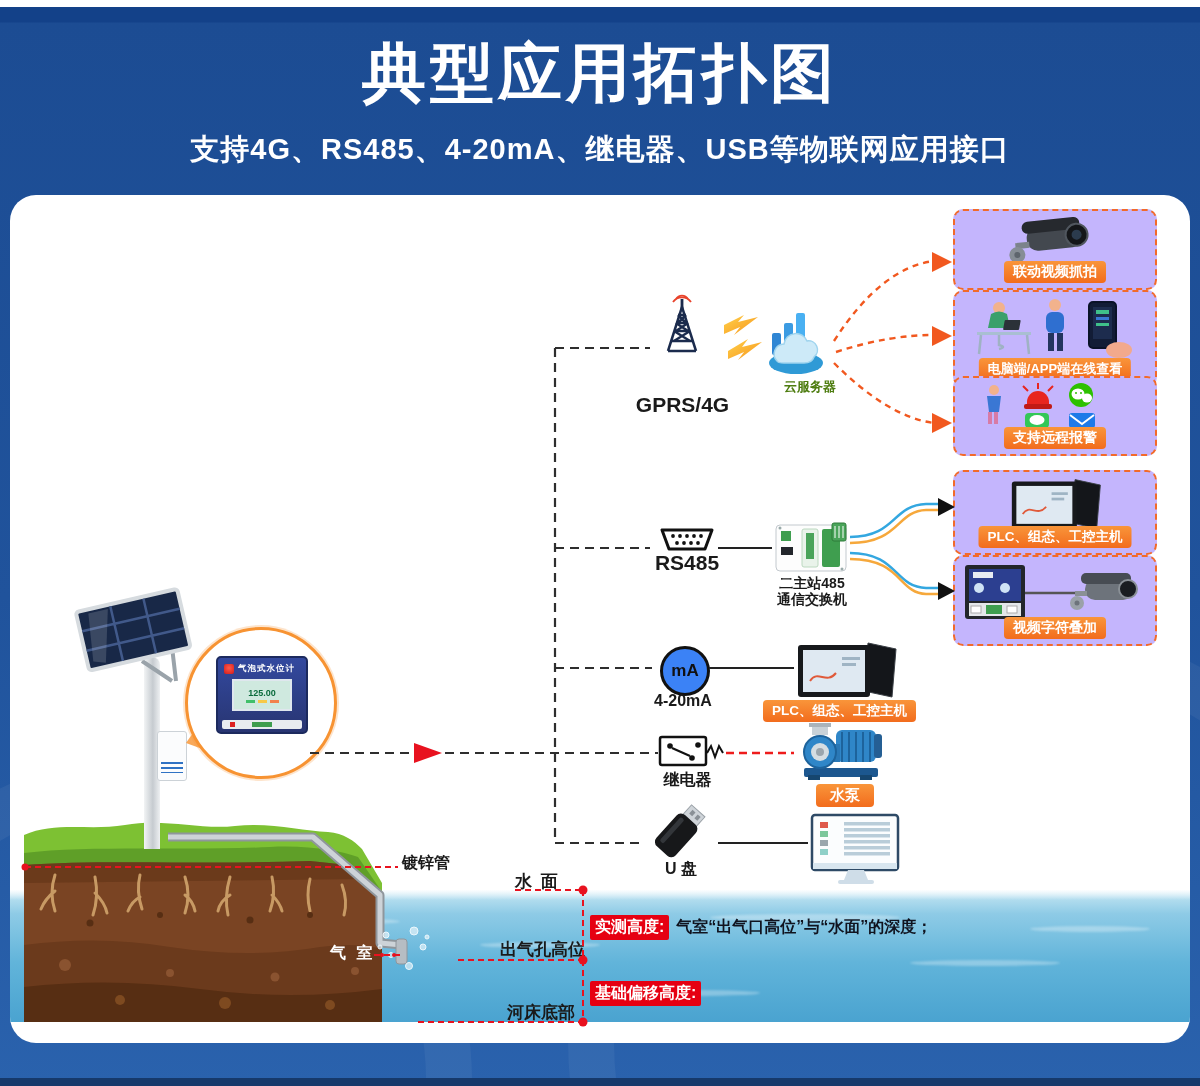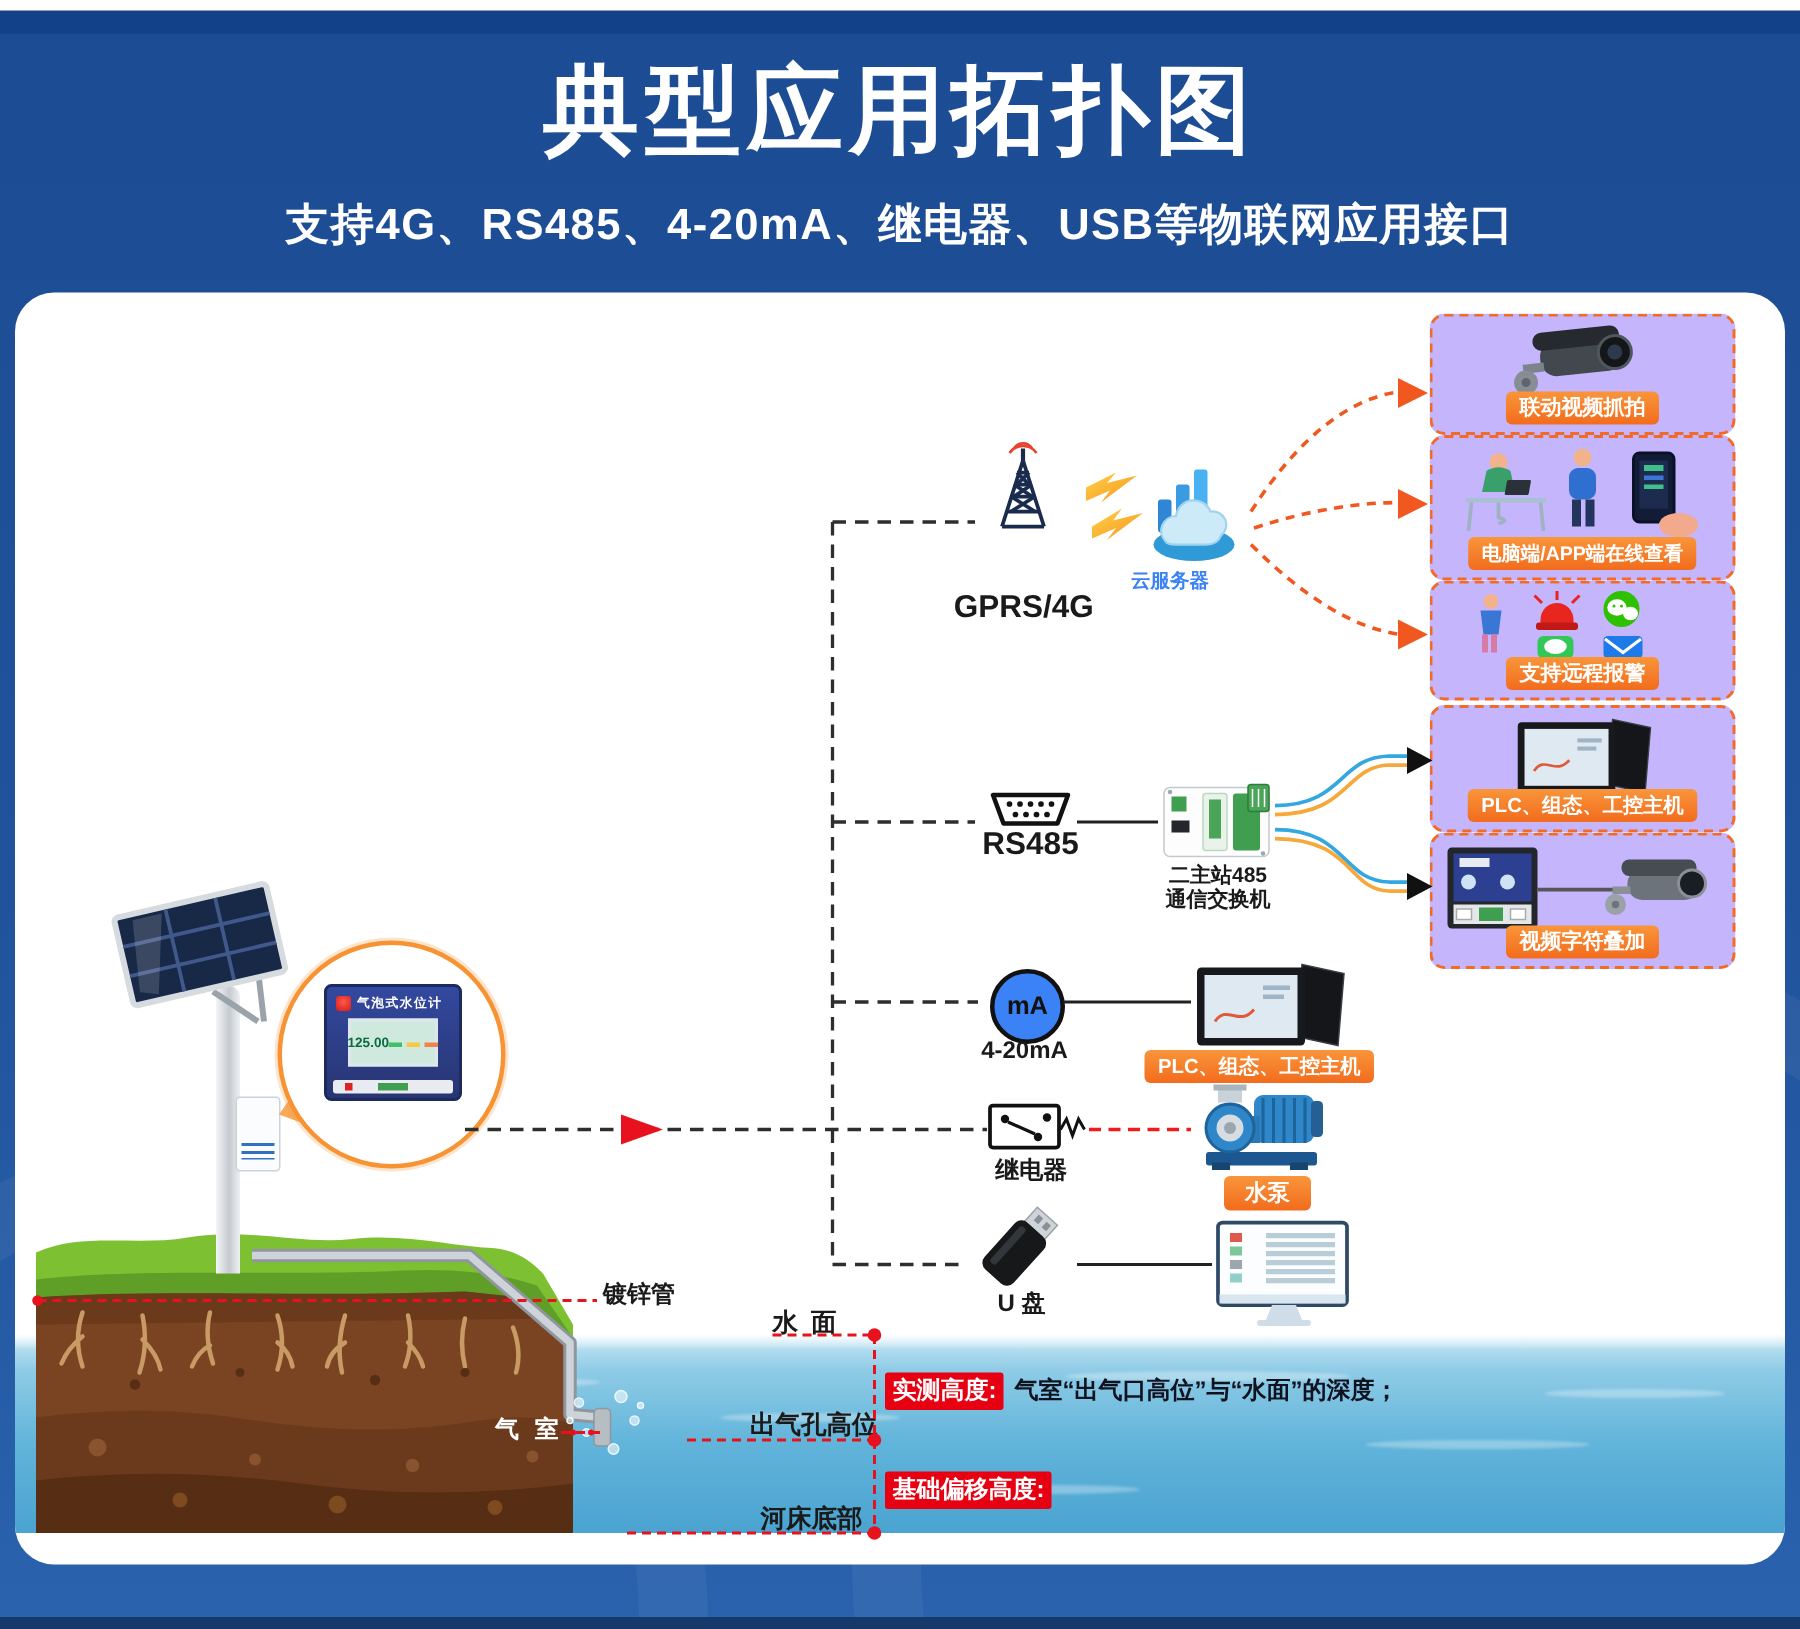--- a/index.html
+++ b/index.html
@@ -33,21 +33,21 @@
   .cicon{position:absolute;}
   
   #callout-circle{left:175px;top:432px;width:146px;height:146px;border-radius:50%;
     background:#fff;border:3px solid #f79332;box-shadow:0 0 0 2px rgba(247,147,50,.25);}
   #dev{left:206px;top:461px;width:88px;height:74px;border-radius:5px;
     background:linear-gradient(180deg,#33499f,#283572);border:2px solid #1c2a5e;}
   .dev-head{display:flex;gap:4px;align-items:center;margin:5px 6px 0;}
   .dev-logo{width:10px;height:10px;border-radius:2px;background:radial-gradient(circle at 50% 40%,#ff5a4a,#d21a1a);}
   .dev-title{font-size:8.5px;color:#fff;font-weight:700;letter-spacing:1px;}
   .dev-screen{margin:4px auto 0;width:56px;height:28px;border:2px solid #dfe7ee;background:#cfe9df;
-    display:flex;align-items:center;justify-content:center;}
+    display:flex;flex-direction:column;align-items:center;justify-content:center;}
   .dev-val{font-size:9px;font-weight:700;color:#0a6b3c;}
   .dev-btns{display:flex;gap:3px;margin-top:2px;}
   .dev-btns i{width:9px;height:3px;display:block;}
   .dev-base{position:absolute;left:4px;right:4px;bottom:3px;height:9px;background:#e8ecf0;border-radius:2px;}
   .dev-base i{position:absolute;left:30px;top:2px;width:20px;height:5px;background:#3f9e4f;display:block;}
   .dev-base u{position:absolute;left:8px;top:2px;width:5px;height:5px;background:#d22;display:block;}
   
   #cabinet{left:147px;top:536px;width:28px;height:48px;background:#fbfcfd;border:1px solid #ccd2d7;border-radius:3px;}
   #cabinet i{position:absolute;left:3px;right:3px;bottom:7px;height:11px;display:block;
     background:repeating-linear-gradient(180deg,#2f72c4 0 2px,transparent 2px 5px);}
@@ -195,21 +195,21 @@
   <svg class="cicon" style="left:716px;top:142px;" width="50" height="26" viewBox="0 0 50 26">
     <polygon points="2,14 22,2 16,10 36,5 12,23 18,15 2,22" fill="url(#boltg)"></polygon>
   </svg>
   <svg class="cicon" style="left:748px;top:112px;" width="74" height="72" viewBox="0 0 74 72">
     <rect x="14" y="26" width="9" height="22" rx="2" fill="#2f86d4"></rect>
     <rect x="26" y="16" width="9" height="32" rx="2" fill="#3b9be2"></rect>
     <rect x="38" y="6" width="9" height="42" rx="2" fill="#49b0f2"></rect>
     <ellipse cx="38" cy="56" rx="27" ry="11" fill="#2f9ad6"></ellipse>
     <path d="M19,54 a10,10 0 0 1 7,-17 a12,12 0 0 1 23,-3 a9,9 0 0 1 7,16 q-2,6 -10,6 h-20 q-6,0 -7,-2 z" fill="#cdeaf8" stroke="#9fd4ee" stroke-width="1.5"></path>
   </svg>
-  <div class="lbl" style="left:744px;top:183px;width:82px;text-align:left;font-size:13px;color:#3b82f6;">云服务器</div>
+  <div class="lbl" style="left:744px;top:183px;width:82px;text-align:right;font-size:13px;color:#4d7c0f;">云服务器</div>
 
   <svg class="cicon" style="left:648px;top:331px;" width="58" height="28" viewBox="0 0 58 28">
     <path d="M4,4 L54,4 L47,23 L11,23 Z" fill="none" stroke="#111" stroke-width="3" stroke-linejoin="round"></path>
     <g fill="#111">
       <circle cx="15" cy="10" r="1.9"></circle>
         <circle cx="22" cy="10" r="1.9"></circle>
         <circle cx="29" cy="10" r="1.9"></circle>
         <circle cx="36" cy="10" r="1.9"></circle>
         <circle cx="43" cy="10" r="1.9"></circle>
       <circle cx="19" cy="17" r="1.9"></circle>
@@ -337,21 +337,21 @@
       <rect x="120" y="6" width="27" height="46" rx="4" fill="#121c36" stroke="#0a1228" stroke-width="2"></rect>
       <rect x="124" y="11" width="19" height="32" fill="#1d2c4e"></rect>
       <rect x="127" y="14" width="13" height="4" fill="#3fc08a"></rect>
         <rect x="127" y="21" width="13" height="3" fill="#3a77d4"></rect>
       <rect x="127" y="27" width="13" height="3" fill="#3fc08a"></rect>
       <ellipse cx="150" cy="54" rx="13" ry="8" fill="#f2a98c"></ellipse>
     </svg>
     <div class="cap olabel" style="font-size:13px;">电脑端/APP端在线查看</div>
   </div>
 
-  <div class="obox" style="top:192px;height:76px;">
+  <div class="obox" style="top:181px;height:76px;">
     <svg class="cicon" style="left:26px;top:4px;" width="148" height="46" viewBox="0 0 148 46">
       <circle cx="13" cy="8" r="5" fill="#f2b28c"></circle>
       <path d="M6,14 h14 l-2,16 h-10 z" fill="#3a77d4"></path>
       <rect x="7" y="30" width="4" height="12" fill="#d77ba6"></rect>
         <rect x="13" y="30" width="4" height="12" fill="#d77ba6"></rect>
       <path d="M46,20 a11,11 0 0 1 22,0 v3 h-22 z" fill="#e8251f"></path>
       <rect x="43" y="22" width="28" height="5" rx="2" fill="#c11a16"></rect>
       <g stroke="#e8251f" stroke-width="2">
           <path d="M42,4 L47,9 M57,1 V7 M72,4 L67,9"></path>
         </g>

